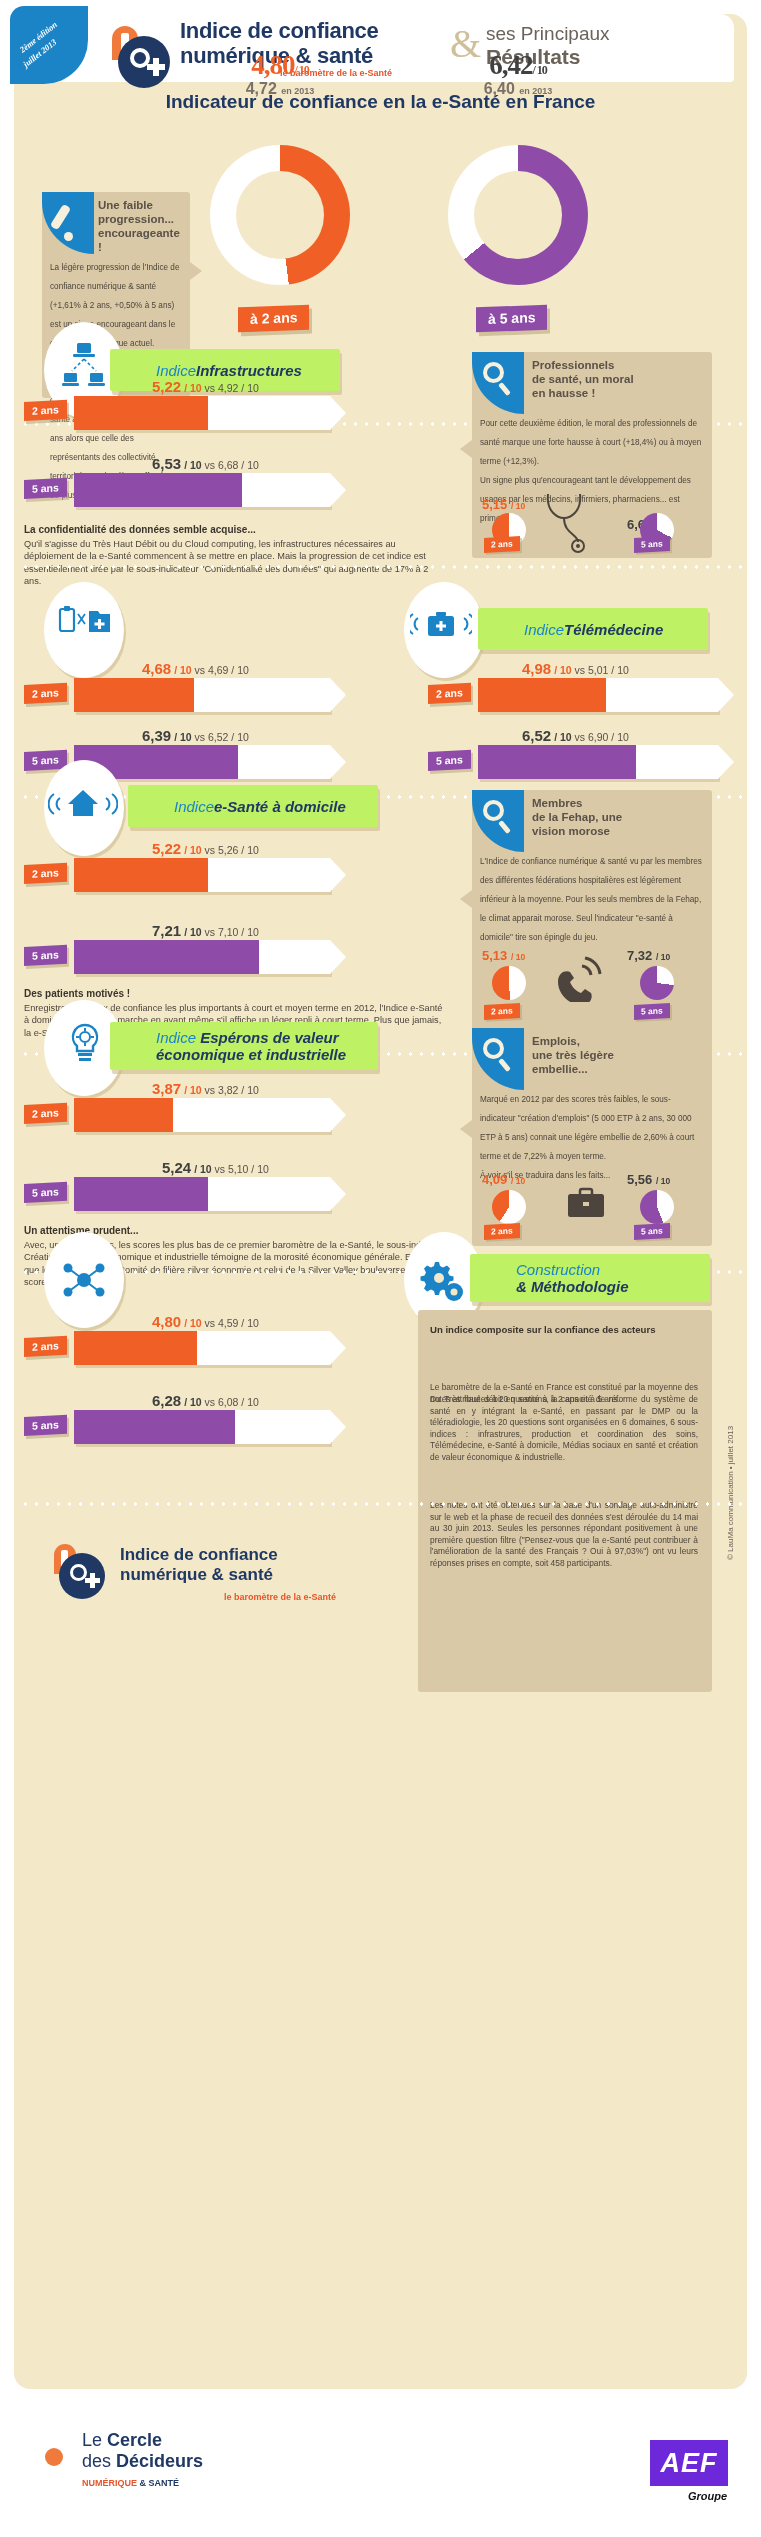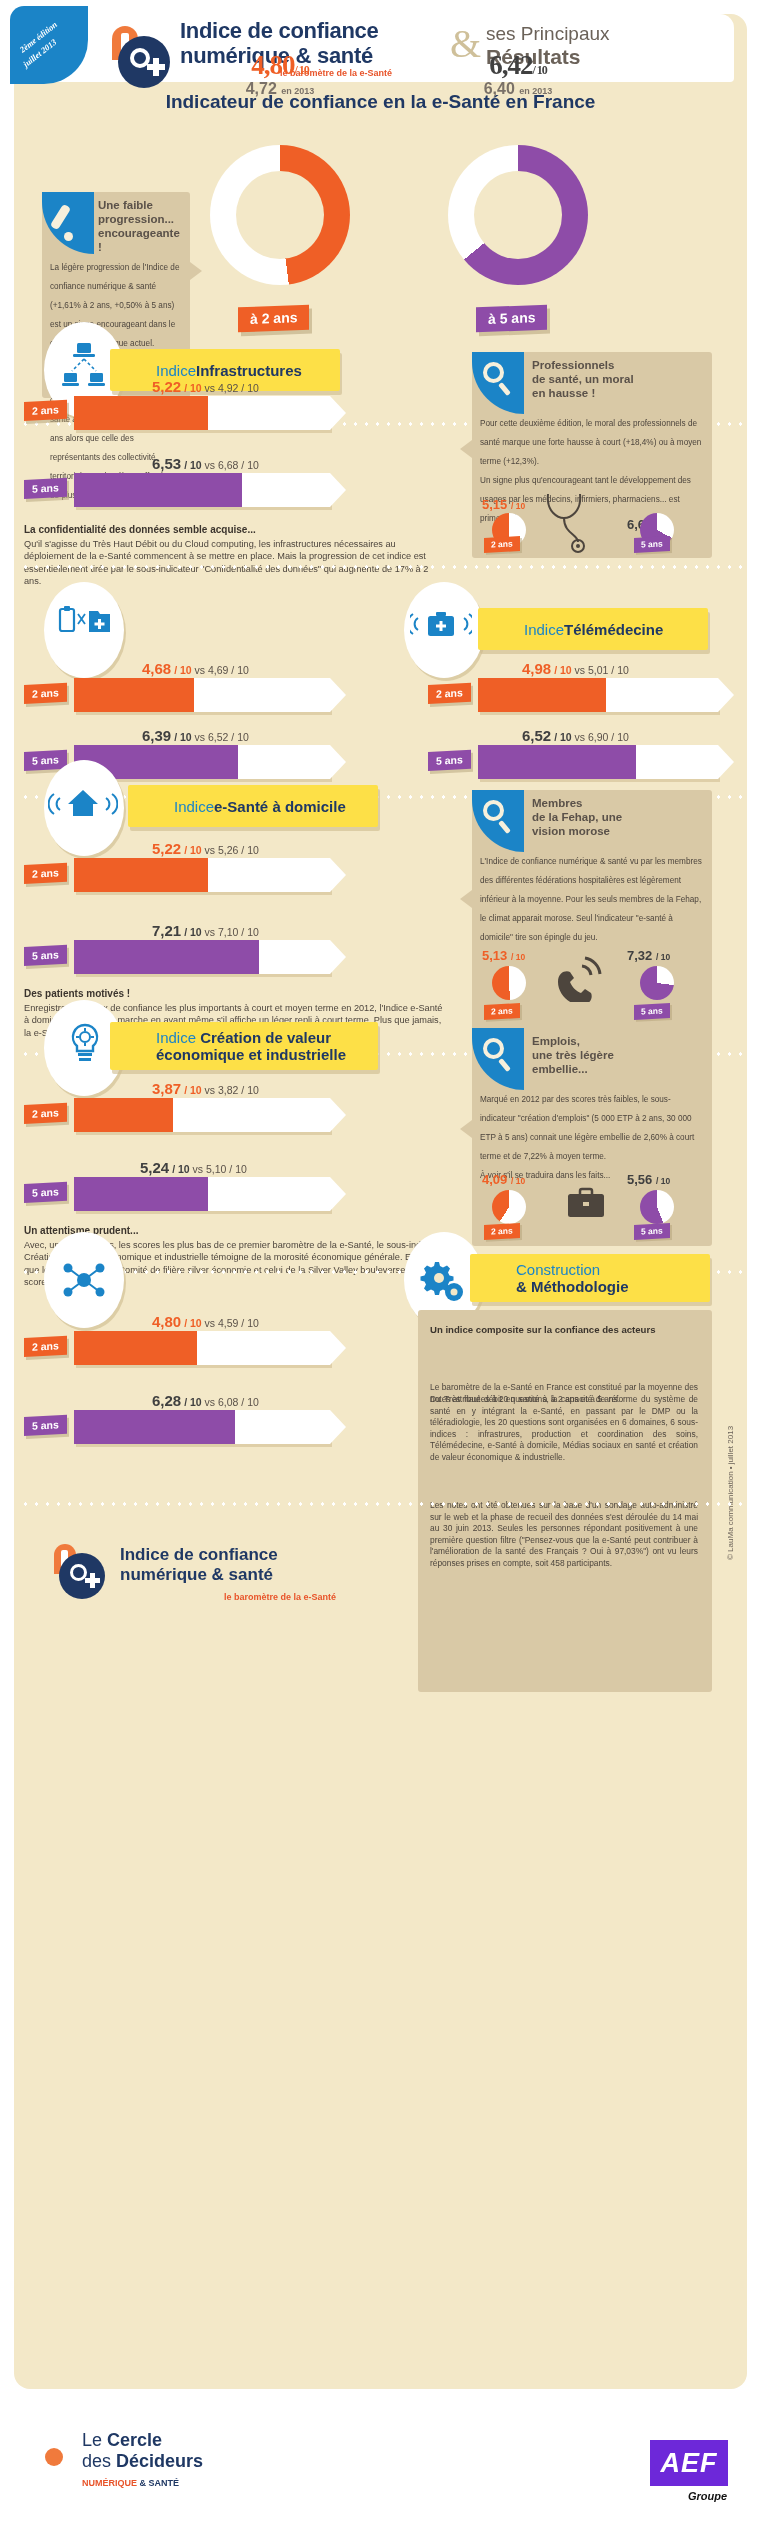--- a/index.html
+++ b/index.html
@@ -155,26 +155,27 @@
 
   
   .idx-oval {
     position: absolute;
     width: 80px; height: 96px;
     background: #ffffff; border-radius: 50%;
     box-shadow: 2px 3px 0 rgba(205,186,142,.6);
   }
   .idx-bar-label {
     position: absolute;
-    height: 42px; background: #fde047;
+    height: 42px; background: #bef264;
     display: flex; align-items: center;
     padding-left: 46px;
     color: #1b84c7; font-size: 15px;
     border-radius: 2px;
     box-shadow: 2px 4px 0 rgba(205,186,142,.6);
+    font-style: italic;
   }
   .idx-bar-label b { font-weight: bold; color: #1f3864; }
   .idx-bar-label .two-line { line-height: 17px; }
 
   
   .val-line {
     position: absolute;
     font-size: 10.5px; color: #5a5149;
   }
   .val-line .big { font-size: 15px; font-weight: bold; }
@@ -516,34 +517,34 @@
   <div class="idx-oval" style="left:44px;top:1000px;"></div>
   <svg class="svgicon" style="left:64px;top:1022px;" width="42" height="52" viewBox="0 0 42 52">
     <path d="M21 3 a12 12 0 0 1 8 21 v5 h-16 v-5 a12 12 0 0 1 8-21z" fill="none" stroke="#1b84c7" stroke-width="2.4"></path>
     <rect x="14" y="31" width="14" height="3" fill="#1b84c7"></rect>
       <rect x="15" y="36" width="12" height="3" fill="#1b84c7"></rect>
     <circle cx="21" cy="15" r="5" fill="none" stroke="#1b84c7" stroke-width="2"></circle>
     <path d="M21 6 v3 M21 21 v3 M12 15 h3 M27 15 h3" stroke="#1b84c7" stroke-width="2"></path>
   </svg>
   <div class="idx-bar-label" style="left:110px;top:1022px;width:268px;height:48px;">
     <div class="two-line">
-      <span>Indice </span><b style="white-space:pre-line;">Création de valeur
+      <span>Indice </span><b style="white-space:pre-line;">Espérons de valeur
 économique et industrielle</b>
     </div>
   </div>
   <div class="val-line" style="left:152px;top:1080px;">
     <span class="big orange">3,87</span>
     <span class="unit orange">/ 10</span>
     <span>vs 3,82 / 10</span>
   </div>
   <div class="bar-tag" style="left:24px;top:1104px;background:#ef5f26;">2 ans</div>
   <div class="bar-track" style="left:74px;top:1098px;width:256px;">
     <div class="bar-fill" style="width:99px;background:#ef5f26;"></div>
   </div>
-  <div class="val-line" style="left:140px;top:1159px;">
+  <div class="val-line" style="left:162px;top:1159px;">
     <span class="big purple">5,24</span>
     <span class="unit purple">/ 10</span>
     <span>vs 5,10 / 10</span>
   </div>
   <div class="bar-tag" style="left:24px;top:1183px;background:#8e4ca8;">5 ans</div>
   <div class="bar-track" style="left:74px;top:1177px;width:256px;">
     <div class="bar-fill" style="width:134px;background:#8e4ca8;"></div>
   </div>
   <div class="note-title" style="left:24px;top:1225px;">Un attentisme prudent...</div>
   <div class="note-body" style="left:24px;top:1239px;width:424px;">Avec, une fois de plus, les scores les plus bas de ce premier baromètre de la e-Santé, le sous-indice Création de valeur économique et industrielle témoigne de la morosité économique générale. Espérons que les lancements du Comité de filière silver économie et celui de la Silver Valley bouleverseront ces scores en 2014 !</div>

